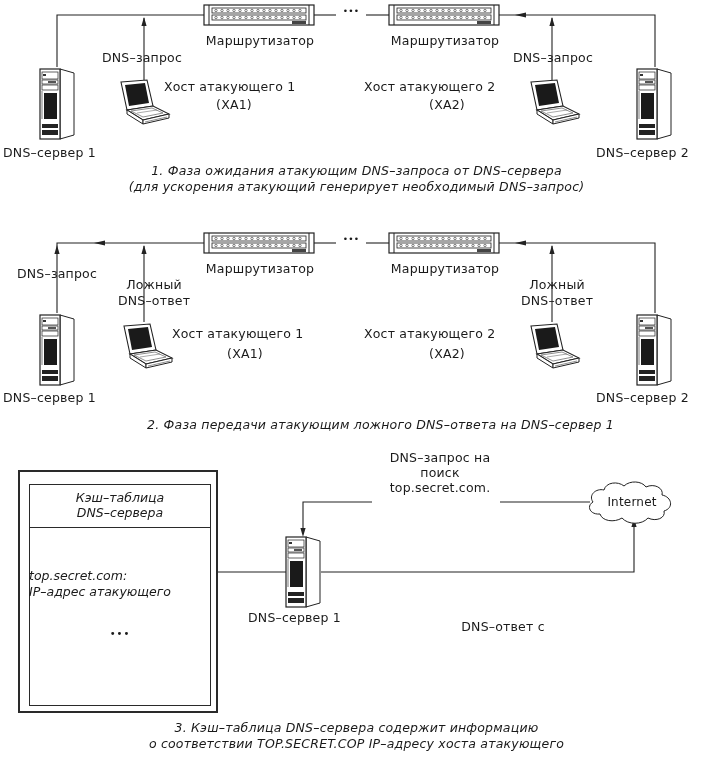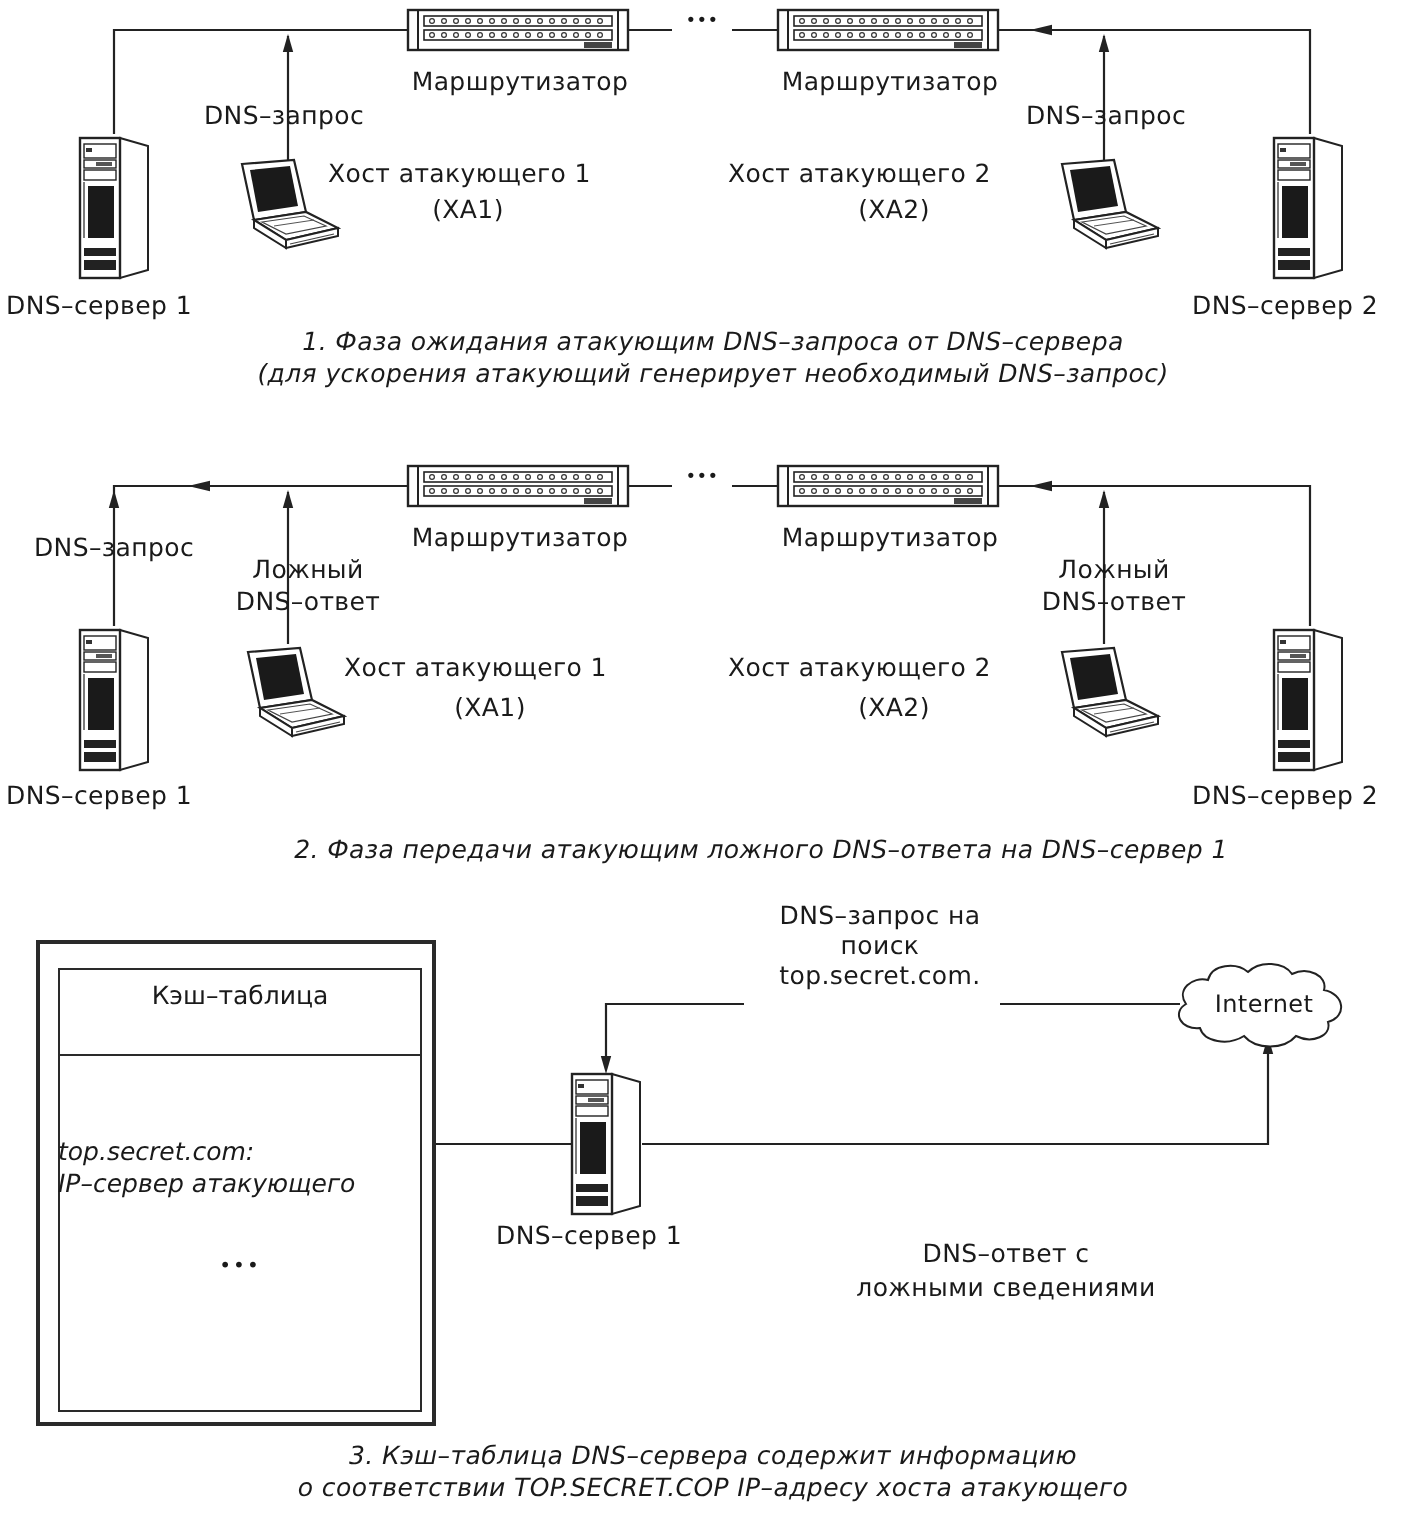--- a/index.html
+++ b/index.html
@@ -10,21 +10,21 @@
          color: #1a1a1a; letter-spacing: 0.2px; font-family: "DejaVu Sans", sans-serif; }
   .c { text-align: center; transform: translateX(-50%); }
   .cap { position: absolute; left: 4px; width: 705px; text-align: center; font-style: italic;
          font-size: 12.5px; line-height: 16px; font-family: "DejaVu Sans", sans-serif; letter-spacing: 0.2px; }
   .cache-box { position: absolute; left: 18px; top: 470px; width: 200px; height: 243px;
                border: 2px solid #2a2a2a; box-sizing: border-box; }
   .cache-inner { position: absolute; left: 29px; top: 484px; width: 182px; height: 222px;
                  border: 1px solid #2a2a2a; box-sizing: border-box; }
   .cache-head { position: absolute; left: 29px; top: 484px; width: 182px; height: 44px;
                 border-bottom: 1px solid #2a2a2a; box-sizing: border-box; text-align: center;
-                font-size: 12.5px; line-height: 15px; padding-top: 6px; }
+                font-style: italic; font-size: 12.5px; line-height: 15px; padding-top: 6px; }
   .cache-entry { position: absolute; left: 29px; top: 568px; width: 182px; text-align: left;
                  font-style: italic; font-size: 12.5px; line-height: 16px; }
   .cache-dots { position: absolute; left: 29px; top: 628px; width: 182px; text-align: center;
                 font-size: 10px; letter-spacing: 1px; }
 </style>
 </head>
 <body>
 
 <svg class="canvas" width="705" height="758" viewBox="0 0 705 758" xmlns="http://www.w3.org/2000/svg">
   <defs>
@@ -183,32 +183,32 @@
 <div class="lbl" style="left:364px; top:326px;">Хост  атакующего 2</div>
 <div class="lbl c" style="left:447px; top:346px;">(ХА2)</div>
 <div class="lbl" style="left:3px; top:390px;">DNS–сервер 1</div>
 <div class="lbl" style="left:596px; top:390px;">DNS–сервер 2</div>
 <div class="cap" style="top:417px;margin-left:24px;">2. Фаза передачи атакующим ложного DNS–ответа на DNS–сервер 1</div>
 
 <div class="cache-box"></div>
 <div class="cache-inner"></div>
 <div class="cache-head">
   <div>Кэш–таблица</div>
+  <div>DNS–сервера</div>
 </div>
 <div class="cache-entry">
   <div>top.secret.com:</div>
-  <div>IP–сервер атакующего</div>
+  <div>IP–адрес атакующего</div>
 </div>
 <div class="cache-dots">•••</div>
 
 <div class="lbl" style="left:248px; top:610px;">DNS–сервер 1</div>
 <div class="lbl c" style="left:440px; top:450px; line-height:15px;">
   <div>DNS–запрос на</div>
   <div>поиск</div>
   <div>top.secret.com.</div>
 </div>
 <div class="lbl c" style="left:632px; top:495px; font-size:12px;">Internet</div>
 <div class="lbl c" style="left:503px; top:584px; line-height:17px;margin-top:34px;">
   <div>DNS–ответ с</div>
-  <div>ложными сведениями</div>
 </div>
 <div class="cap" style="top:720px;">3. Кэш–таблица DNS–сервера содержит информацию</div>
 <div class="cap" style="top:736px;">о соответствии TOP.SECRET.COP IP–адресу хоста атакующего</div>
 
 </body></html>

